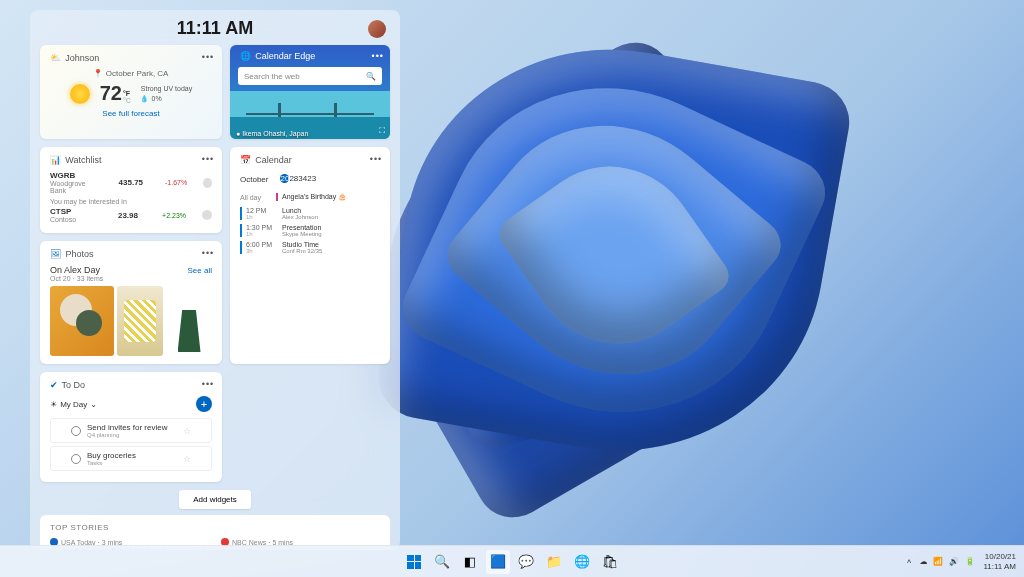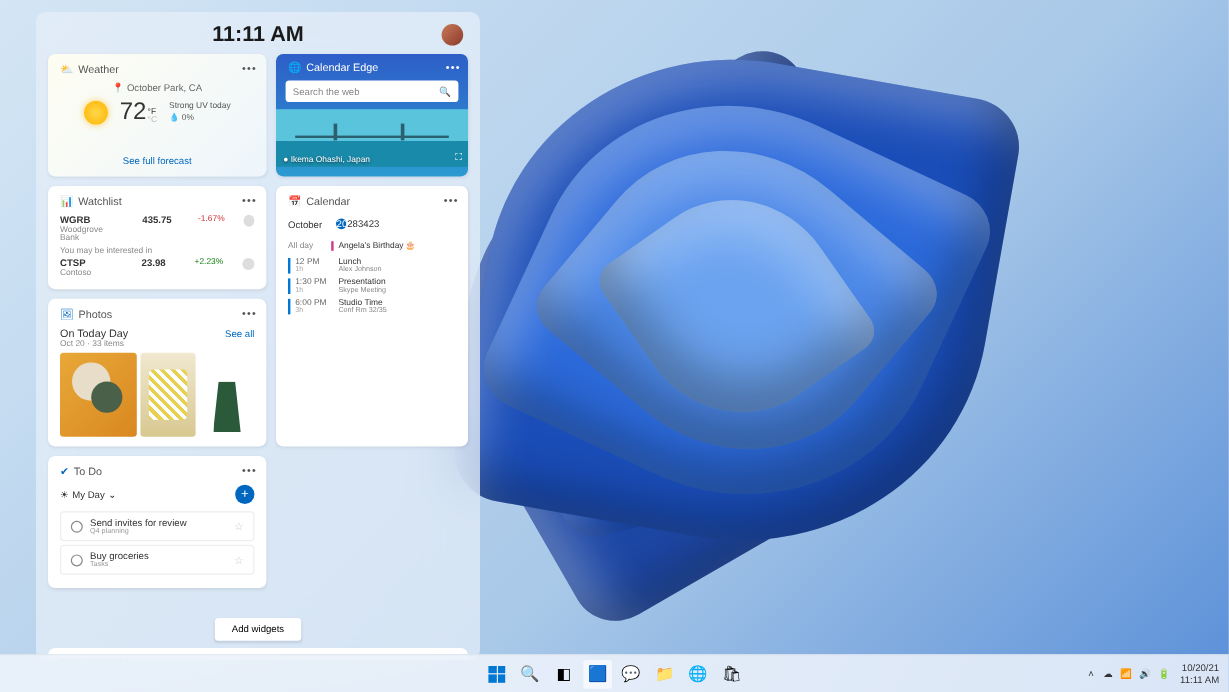--- a/index.html
+++ b/index.html
@@ -26,40 +26,40 @@
 .card { background: #fff; border-radius: 6px; box-shadow: 0 1px 3px rgba(0,0,0,.08); padding: 8px 10px; font-size: 9px; color: #333; position: relative; }
 .card-head { display: flex; align-items: center; gap: 4px; margin-bottom: 6px; }
 .card-title { font-size: 9px; font-weight: 400; color: #555; }
 .card-menu { position: absolute; right: 6px; top: 6px; width: 16px; height: 12px; display: flex; align-items: center; justify-content: center; cursor: pointer; color: #555; letter-spacing: 1px; font-size: 9px; }
 
 
 .weather-card { background: linear-gradient(135deg, #fefdf2, #eef6fc); }
 .weather-loc { font-size: 8px; color: #666; text-align: center; margin-bottom: 4px; }
 .weather-body { display: flex; align-items: center; justify-content: center; gap: 10px; }
 .sun-icon { width: 20px; height: 20px; background: radial-gradient(circle, #ffd74a, #ffb300); border-radius: 50%; box-shadow: 0 0 6px rgba(255,183,0,.6); }
-.temp { font-size: 20px; font-weight: 400; display: flex; align-items: flex-end; }
+.temp { font-size: 20px; font-weight: 700; display: flex; align-items: flex-end; }
 .temp-unit { font-size: 7px; margin-top: 2px; margin-left: 1px; border-left: 0; line-height: 1.1; }
 .weather-extra { font-size: 7px; color: #555; line-height: 1.4; }
-.weather-link { text-align: center; color: #0067c0; font-size: 8px; margin-top: 25px; cursor: pointer; }
+.weather-link { text-align: center; color: #0067c0; font-size: 8px; margin-top: 4px; cursor: pointer; }
 
 
 .edge-card { background: linear-gradient(180deg, #2e5ec8, #2c9ad1); padding: 0; color: #fff; overflow: hidden; }
 .edge-head { padding: 6px 10px 4px; display: flex; align-items: center; gap: 4px; font-size: 9px; position: relative; }
 .edge-menu { position: absolute; right: 6px; top: 6px; color: #fff; font-size: 9px; letter-spacing: 1px; cursor: pointer; }
 .search-box { margin: 2px 8px 6px; background: #fff; border-radius: 3px; height: 18px; display: flex; align-items: center; padding: 0 6px; font-size: 8px; color: #888; position: relative; }
 .search-icon { position: absolute; right: 6px; color: #555; }
 .edge-img { height: 48px; background: linear-gradient(180deg, #5ac4dd 55%, #1a8aaa 55%); position: relative; }
 .bridge { position: absolute; top: 45%; left: 10%; right: 10%; height: 2px; background: #2a6070; }
 .pier1, .pier2 { position: absolute; top: 25%; width: 3px; height: 30%; background: #2a6070; }
 .pier1 { left: 30%; } .pier2 { left: 65%; }
 .edge-caption { position: absolute; bottom: 2px; left: 6px; font-size: 7px; color: #fff; text-shadow: 0 1px 2px rgba(0,0,0,.6); }
 .expand-icon { position: absolute; bottom: 3px; right: 5px; color: #fff; font-size: 8px; }
 
 
-.stock-row { display: flex; font-size: 8px; margin-bottom: 2px; gap: 16px; }
+.stock-row { display: flex; align-items: center; font-size: 8px; margin-bottom: 2px; gap: 16px; }
 .stock-sym { font-weight: 600; width: 38px; }
 .stock-sub { font-size: 7px; color: #888; }
 .stock-price { font-weight: 600; margin-left: auto; width: 34px; text-align: right; }
 .stock-chg { width: 32px; text-align: right; font-size: 7px; }
 .chg-neg { color: #d13438; } .chg-pos { color: #107c10; }
 .stock-dot { width: 10px; height: 10px; background: #ddd; border-radius: 50%; }
 .interested { font-size: 7px; color: #888; margin: 4px 0 2px; }
 
 
 .cal-dates { display: flex; align-items: center; gap: 6px; font-size: 8px; margin-bottom: 6px; }
@@ -88,28 +88,28 @@
 .ph2 { background: linear-gradient(180deg, #f0e8d0, #d8c890); position: relative; }
 .ph2::after { content: ""; position: absolute; inset: 20% 15%; background: repeating-linear-gradient(45deg, #e8d050, #e8d050 3px, #fff 3px, #fff 6px); border-radius: 4px; }
 .ph3 { background: #fff; position: relative; }
 .ph3::after { content: ""; position: absolute; bottom: 4px; left: 25%; width: 50%; height: 60%; background: #2a5a3a; clip-path: polygon(20% 0, 80% 0, 100% 100%, 0 100%); }
 
 
 .todo-card {}
 .todo-head2 { display: flex; align-items: center; justify-content: space-between; margin-bottom: 6px; }
 .myday { font-size: 8px; display: flex; align-items: center; gap: 3px; cursor: pointer; }
 .add-btn { width: 16px; height: 16px; background: #0067c0; color: #fff; border-radius: 50%; display: flex; align-items: center; justify-content: center; font-size: 11px; cursor: pointer; }
-.todo-item { display: flex; align-items: center; gap: 6px; padding: 4px 8px; border: 1px solid #eee; border-radius: 3px; margin-bottom: 3px; font-size: 8px; }
+.todo-item { display: flex; align-items: center; gap: 6px; padding: 4px 20px; border: 1px solid #eee; border-radius: 3px; margin-bottom: 3px; font-size: 8px; }
 .todo-circle { width: 10px; height: 10px; border: 1px solid #888; border-radius: 50%; flex-shrink: 0; }
 .todo-text { flex: 1; }
 .todo-sub { font-size: 6px; color: #999; }
 .todo-star { color: #ccc; font-size: 9px; cursor: pointer; }
 
 
-.add-widgets { margin: 25px auto 6px; display: block; background: #fff; border: none; border-radius: 3px; padding: 5px 14px; font-size: 8px; cursor: pointer; box-shadow: 0 1px 2px rgba(0,0,0,.1); }
+.add-widgets { margin: 8px auto 6px; display: block; background: #fff; border: none; border-radius: 3px; padding: 5px 14px; font-size: 8px; cursor: pointer; box-shadow: 0 1px 2px rgba(0,0,0,.1); }
 
 
 .stories { background: #fff; border-radius: 6px 6px 0 0; padding: 8px 10px 0; margin-top: 4px; }
 .stories-title { font-size: 8px; color: #777; letter-spacing: .5px; margin-bottom: 6px; }
 .stories-row { display: grid; grid-template-columns: 1fr 1fr; gap: 12px; }
 .story-src { font-size: 7px; color: #888; display: flex; align-items: center; gap: 3px; margin-bottom: 2px; }
 .src-dot { width: 8px; height: 8px; border-radius: 50%; }
 .story-title { font-size: 9px; color: #222; line-height: 1.3; }
 
 
@@ -140,21 +140,21 @@
   <div class="wp-header">
     <div class="wp-time">11:11 AM</div>
     <div class="wp-avatar"></div>
   </div>
 
   <div class="widgets-grid">
 
     <div class="card weather-card">
       <div class="card-head">
         <span>⛅</span>
-        <span class="card-title">Weather</span>
+        <span class="card-title">Johnson</span>
         <span class="card-menu">•••</span>
       </div>
       <div class="weather-loc"><span>📍</span> <span>October Park, CA</span></div>
       <div class="weather-body">
         <div class="sun-icon"></div>
         <div class="temp">
             <span>72</span>
             <span class="temp-unit"><span>°F</span><br><span style="color:#bbb">°C</span></span>
           </div>
         <div class="weather-extra">
@@ -253,21 +253,21 @@
     </div>
 
     <div class="card photos-card">
       <div class="card-head">
         <span style="color:#0067c0">🖼</span>
         <span class="card-title">Photos</span>
         <span class="card-menu">•••</span>
       </div>
       <div class="photos-head2">
         <div>
-          <div class="photos-title">On Today Day</div>
+          <div class="photos-title">On Alex Day</div>
           <div class="photos-sub">Oct 20 · 33 items</div>
         </div>
         <div class="see-all">See all</div>
       </div>
       <div class="photos-grid">
         <div class="photo ph1"></div>
         <div class="photo ph2"></div>
         <div class="photo ph3"></div>
       </div>
     </div>

